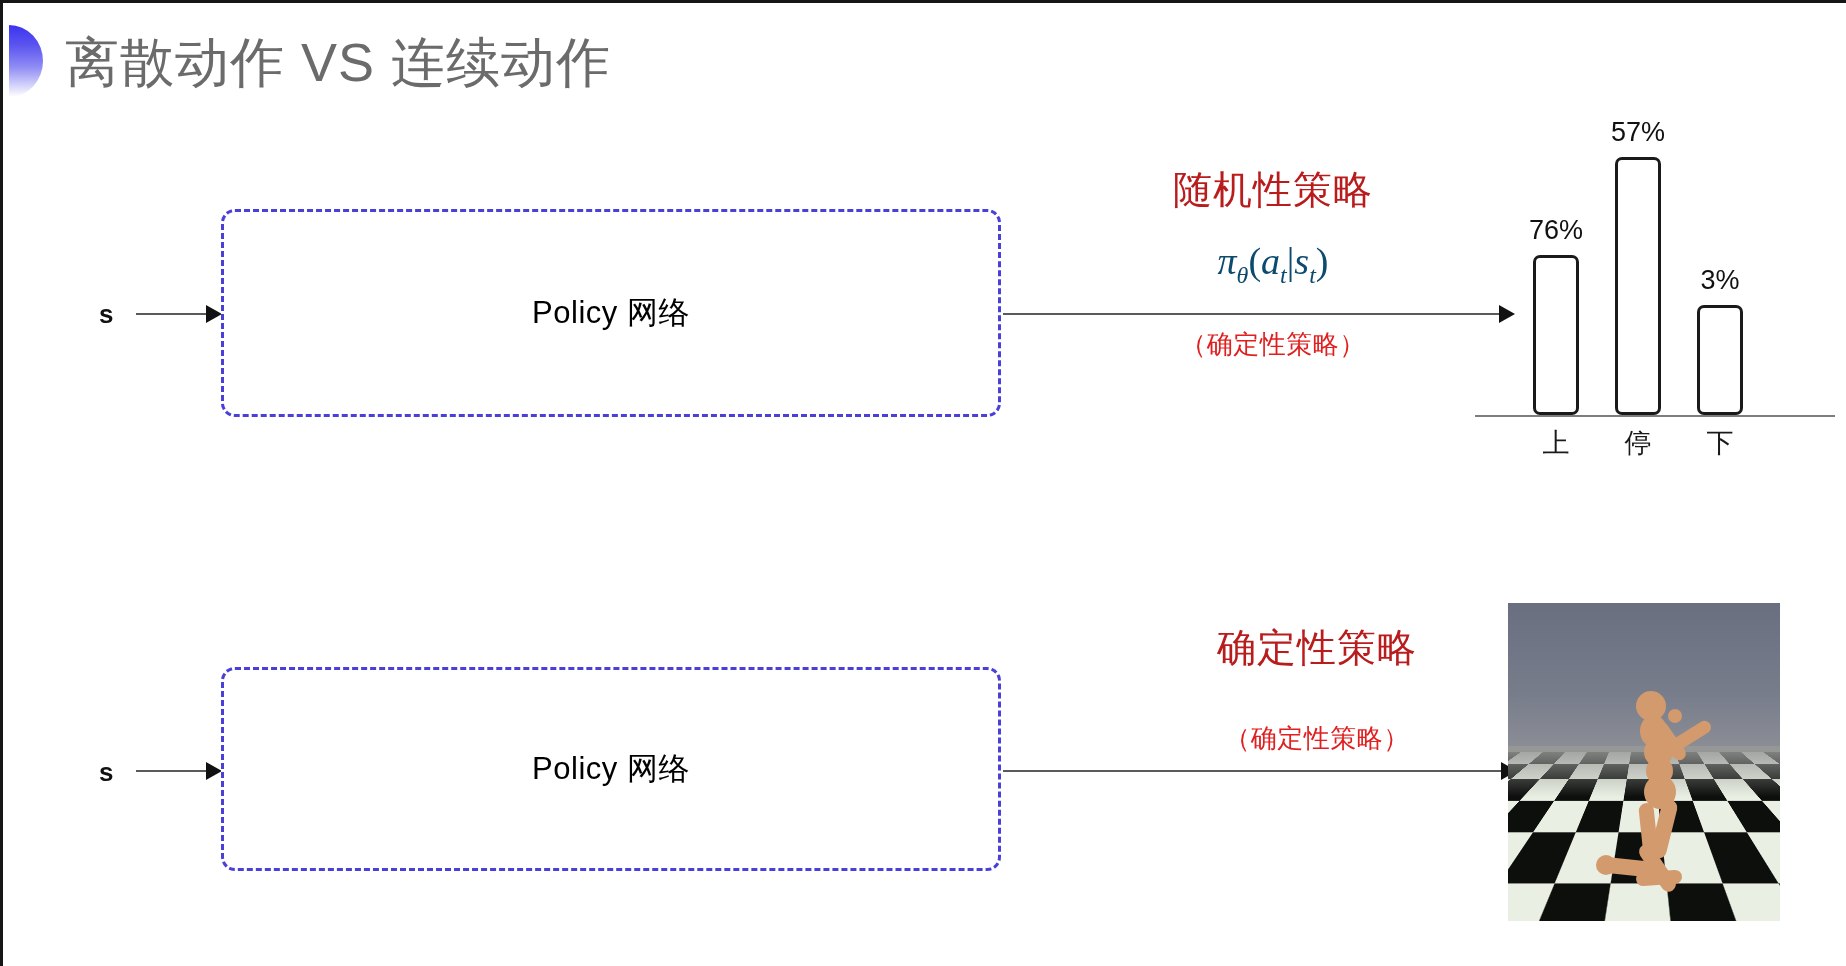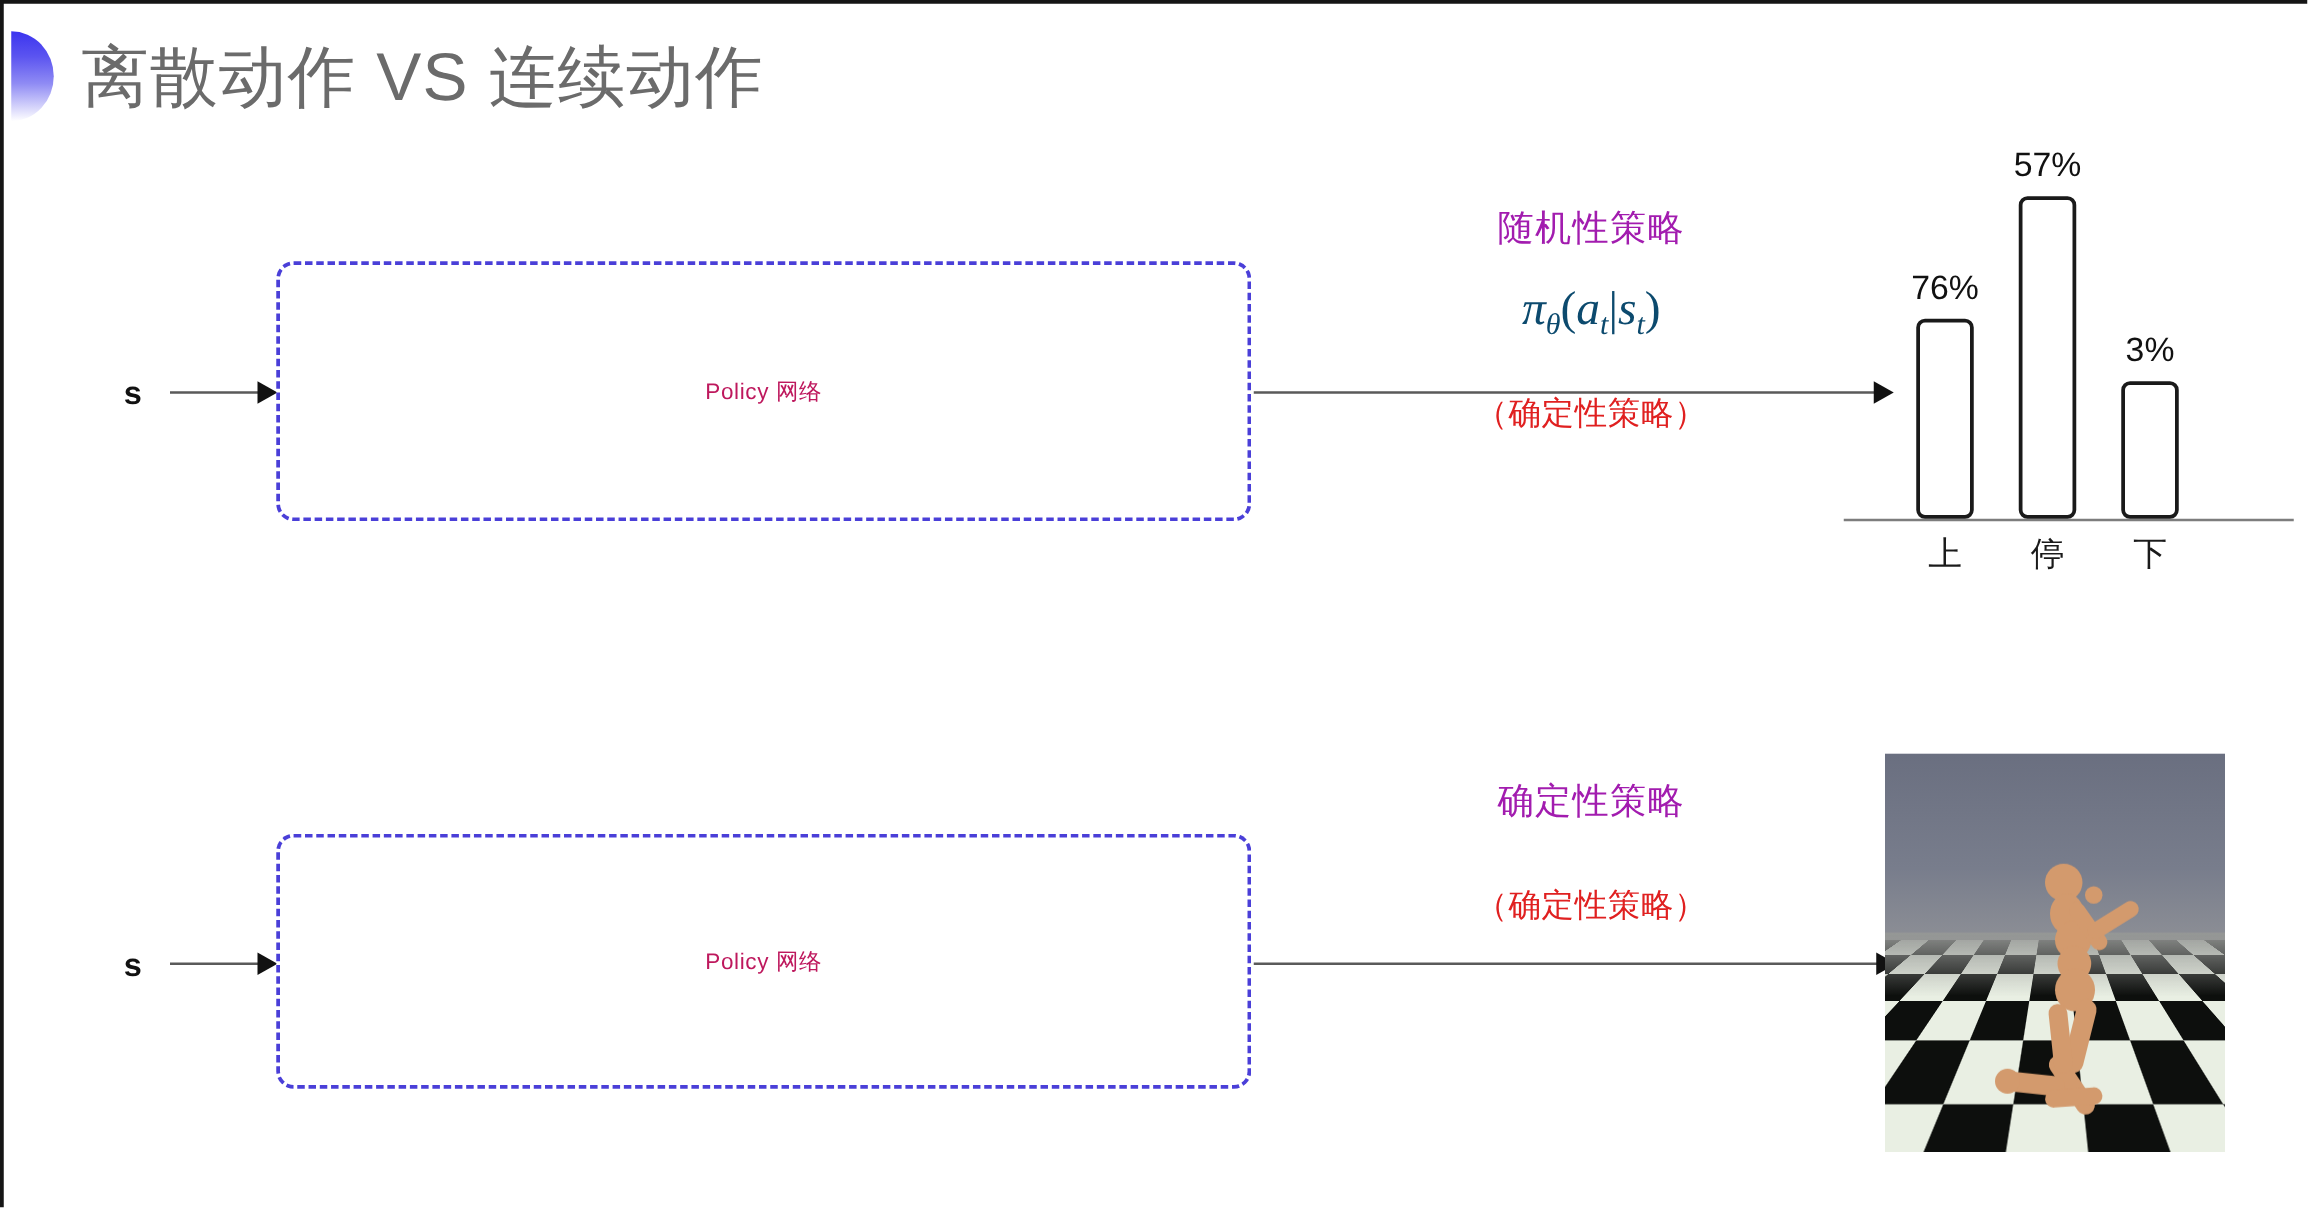--- a/index.html
+++ b/index.html
@@ -48,22 +48,22 @@
     position: absolute;
     border: 3px dashed #4a3fd8;
     border-radius: 14px;
     background: #ffffff;
     box-sizing: border-box;
     display: flex;
     align-items: center;
     justify-content: center;
   }
   .policy-box-label {
-    font-size: 18px;
-    color: #be185d;
+    font-size: 31px;
+    color: #000000;
     letter-spacing: 0.5px;
   }
   #policy-box-top    { left: 218px; top: 206px; width: 780px; height: 208px; }
   #policy-box-bottom { left: 218px; top: 664px; width: 780px; height: 204px; }
 
   
   .state-label {
     position: absolute;
     font-size: 26px;
     font-weight: bold;
@@ -91,25 +91,25 @@
   #arrow-in-bottom-line  { left: 133px; top: 767px; width: 78px; }
   #arrow-in-bottom-head  { left: 203px; top: 759px; }
   #arrow-out-top-line    { left: 1000px; top: 310px; width: 508px; }
   #arrow-out-top-head    { left: 1496px; top: 302px; }
   #arrow-out-bottom-line { left: 1000px; top: 767px; width: 510px; }
   #arrow-out-bottom-head { left: 1498px; top: 759px; }
 
   
   .annot-block { position: absolute; text-align: center; }
   #annot-top    { left: 1100px; top: 160px; width: 340px; }
-  #annot-bottom { left: 1100px; top: 618px; width: 340px; }
+  #annot-bottom { left: 1144px; top: 618px; width: 340px; }
 
   .annot-heading {
-    font-size: 29px;
-    color: #a21caf;
+    font-size: 39px;
+    color: #b91c1c;
     letter-spacing: 1px;
     white-space: nowrap;
   }
   .annot-formula {
     margin-top: 22px;
     font-family: "Liberation Serif", "DejaVu Serif", serif;
     font-style: italic;
     font-size: 38px;
     color: #0c4a6e;
     white-space: nowrap;

